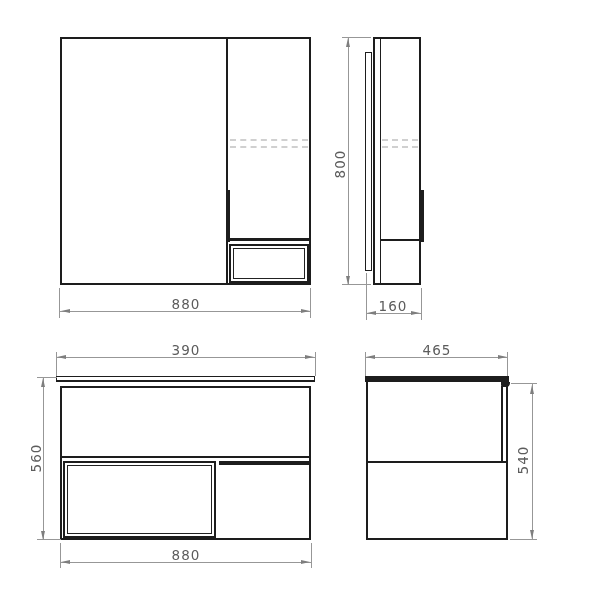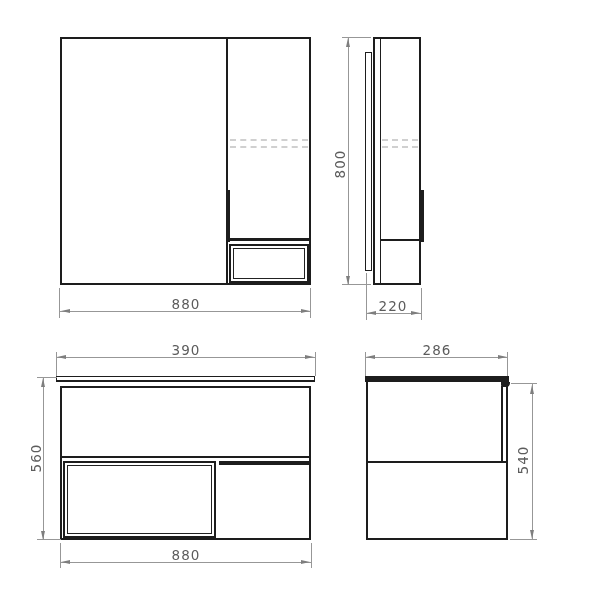--- a/index.html
+++ b/index.html
@@ -61,21 +61,21 @@
     <div class="ln" style="left:348px; top:38px; width:1px; height:247px;"></div>
     <div class="arrow a-up" style="left:346px; top:38px;"></div>
     <div class="arrow a-down" style="left:346px; top:276px;"></div>
     <div class="dim-label vlabel" style="left:320px; top:157px; width:40px;">800</div>
 
     <div class="ln" style="left:365.5px; top:273px; width:1px; height:47px;"></div>
     <div class="ln" style="left:420.5px; top:288px; width:1px; height:32px;"></div>
     <div class="ln" style="left:366px; top:313px; width:55px; height:1px;"></div>
     <div class="arrow a-left" style="left:367px; top:311px;"></div>
     <div class="arrow a-right" style="left:411px; top:311px;"></div>
-    <div class="dim-label" style="left:368px; top:299px; width:50px;">220</div>
+    <div class="dim-label" style="left:368px; top:299px; width:50px;">160</div>
   </div>
 
   <div class="view">
 
     <div class="ln" style="left:55.5px; top:352px; width:1px; height:24px;"></div>
     <div class="ln" style="left:314.5px; top:352px; width:1px; height:24px;"></div>
     <div class="ln" style="left:56px; top:357px; width:259px; height:1px;"></div>
     <div class="arrow a-left" style="left:57px; top:355px;"></div>
     <div class="arrow a-right" style="left:305px; top:355px;"></div>
     <div class="dim-label" style="left:161px; top:343px; width:50px;">390</div>
@@ -103,21 +103,21 @@
     <div class="dim-label" style="left:161px; top:548px; width:50px;">880</div>
   </div>
 
   <div class="view">
 
     <div class="ln" style="left:364.5px; top:352px; width:1px; height:24px;"></div>
     <div class="ln" style="left:507px; top:352px; width:1px; height:24px;"></div>
     <div class="ln" style="left:365px; top:357px; width:143px; height:1px;"></div>
     <div class="arrow a-left" style="left:366px; top:355px;"></div>
     <div class="arrow a-right" style="left:498px; top:355px;"></div>
-    <div class="dim-label" style="left:412px; top:343px; width:50px;">286</div>
+    <div class="dim-label" style="left:412px; top:343px; width:50px;">465</div>
 
     <div class="sol" style="left:365px; top:376px; width:144px; height:6px;"></div>
     <div class="sol" style="left:501px; top:382px; width:9px; height:5px; border-radius:0 0 4px 2px;"></div>
     <div class="box" style="left:366px; top:382px; width:142px; height:158px; border-top:none;"></div>
     <div class="sol" style="left:501px; top:386px; width:1.5px; height:76px;"></div>
     <div class="sol" style="left:368px; top:461px; width:138px; height:2px;"></div>
 
     <div class="ln" style="left:511px; top:383px; width:26px; height:1px;"></div>
     <div class="ln" style="left:510px; top:539px; width:27px; height:1px;"></div>
     <div class="ln" style="left:532px; top:384px; width:1px; height:156px;"></div>

